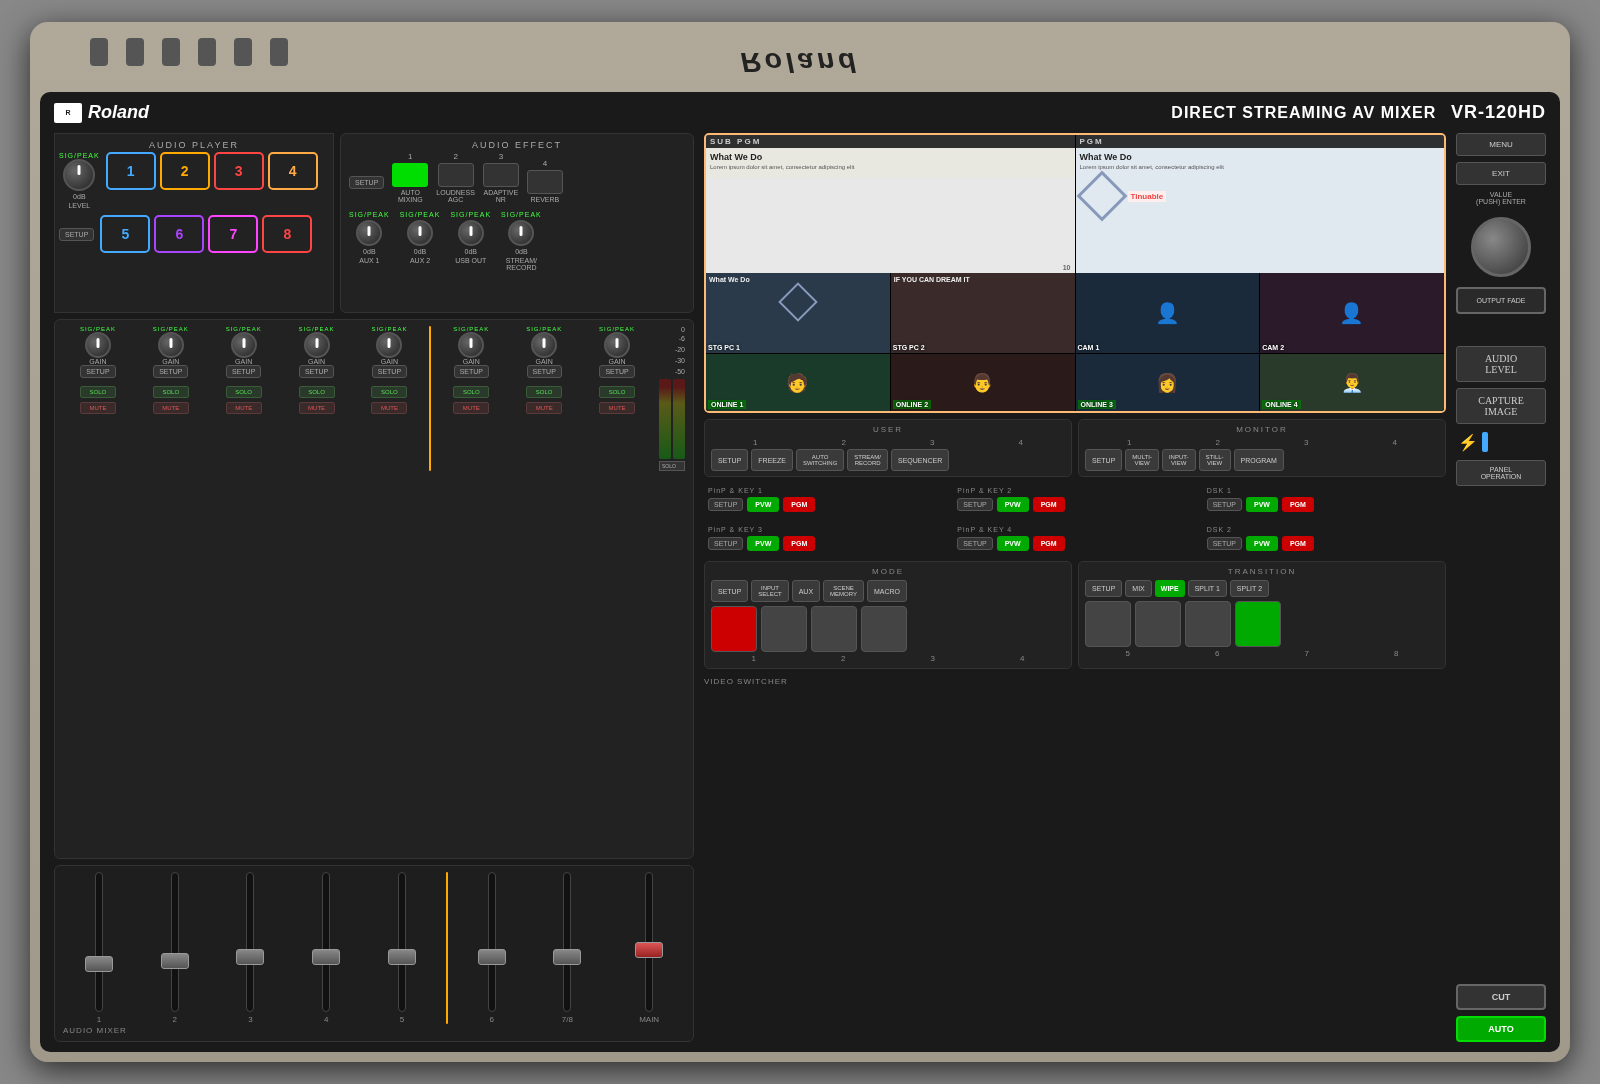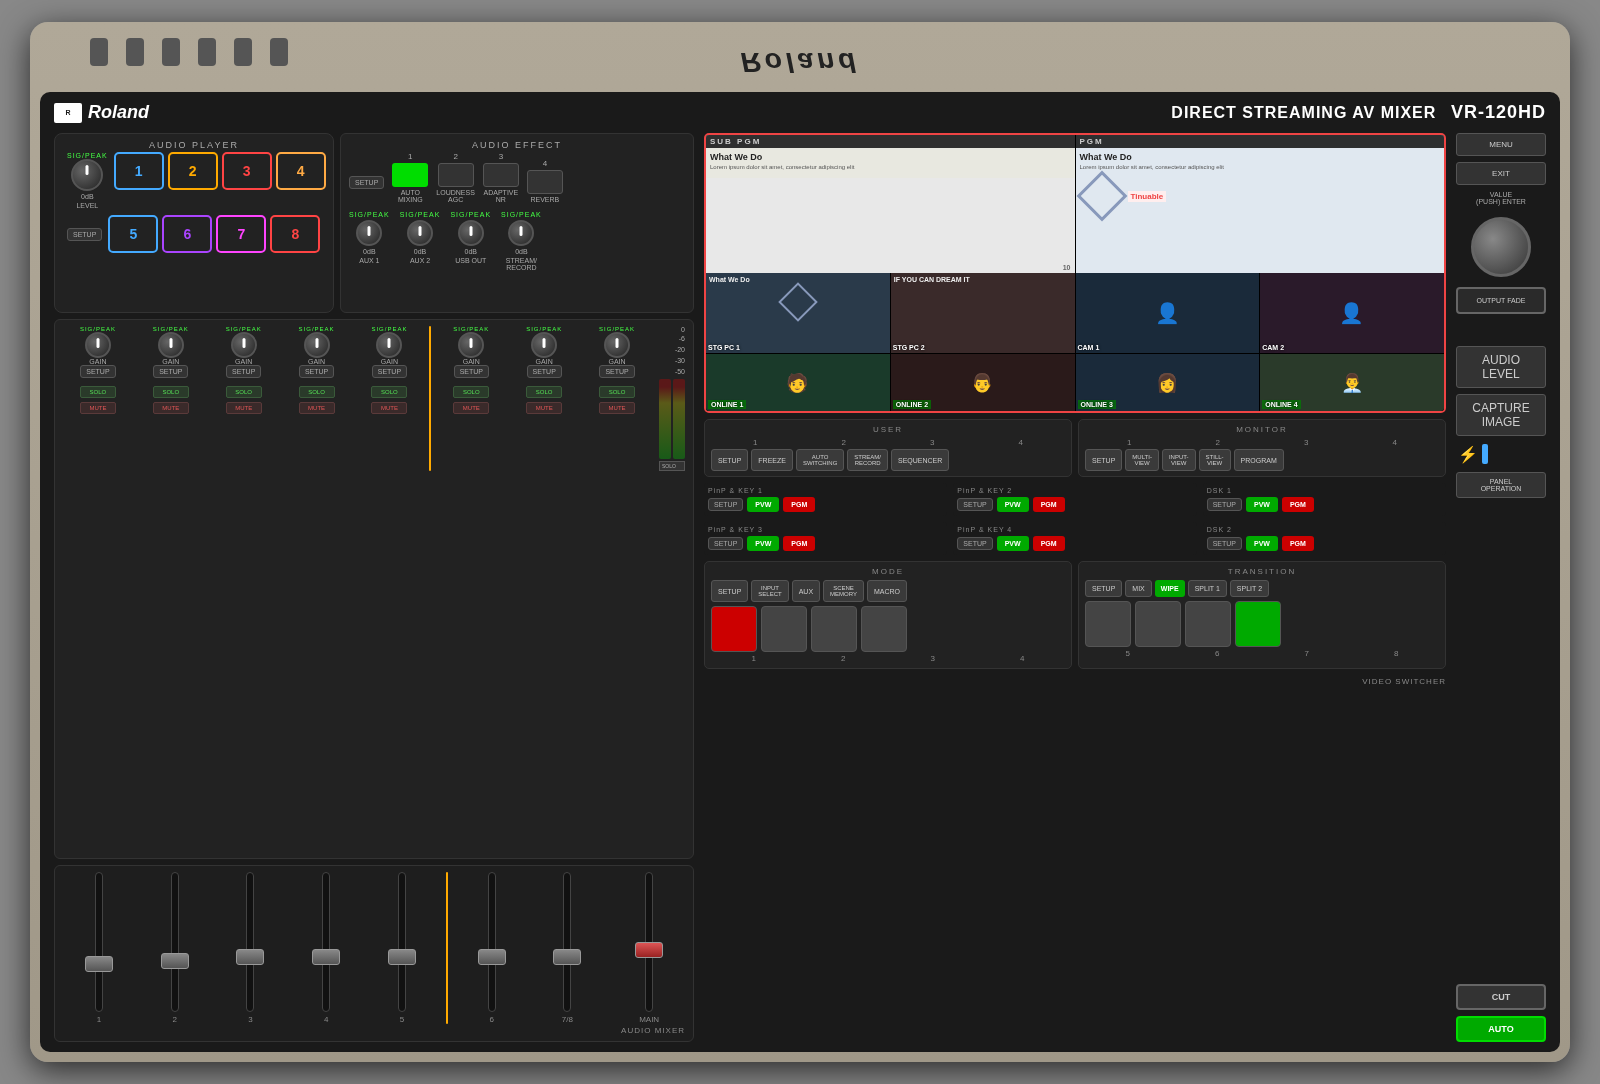--- a/index.html
+++ b/index.html
@@ -119,22 +119,22 @@
     .section-label {
       color: #aaa;
       font-size: 9px;
       letter-spacing: 2px;
       text-align: center;
       margin-bottom: 2px;
       text-transform: uppercase;
     }
     .audio-player-section {
       background: #222;
-      border-radius: 8px;
-      padding: 6px 12px;
+      border-radius: 0;
+      padding: 6px 4px;
       border: 1px solid #333;
     }
     .sig-peak-label {
       color: #4f4;
       font-size: 7px;
       letter-spacing: 1px;
     }
     .level-knob-group {
       display: flex;
       flex-direction: column;
@@ -302,21 +302,21 @@
       background: linear-gradient(180deg, #d55, #922);
     }
     .fader-num {
       color: #888;
       font-size: 8px;
       text-align: center;
     }
     .faders-bottom-label {
       color: #888;
       font-size: 8px;
-      text-align: right;
+      text-align: left;
       letter-spacing: 1px;
       margin-top: 2px;
     }
     
     .right-panel {
       flex: 1;
       display: flex;
       flex-direction: column;
       gap: 6px;
     }
@@ -441,24 +441,25 @@
       font-size: 7px;
       padding: 8px 4px;
       text-align: center;
       cursor: pointer;
     }
     .audio-level-btn {
       background: #333;
       border: 1px solid #555;
       border-radius: 3px;
       color: #ccc;
-      font-size: 12px;
+      font-size: 10px;
       padding: 6px 4px;
       text-align: center;
       cursor: pointer;
+      font-family: Liberation Serif, serif;
     }
     .cut-btn {
       background: #333;
       border: 2px solid #666;
       border-radius: 4px;
       color: #ccc;
       font-size: 9px;
       padding: 6px;
       text-align: center;
       cursor: pointer;
@@ -490,21 +491,21 @@
       text-align: center;
       cursor: pointer;
     }
     
     .monitor-big-screen {
       width: 100%;
       height: 280px;
       background: #000;
       border-radius: 5px;
       overflow: hidden;
-      border: 2px solid #ef4444;
+      border: 2px solid #fdba74;
     }
     .thumb-label {
       position: absolute;
       bottom: 2px;
       left: 2px;
       color: white;
       font-size: 7px;
       font-weight: 700;
       text-shadow: 0 0 3px #000;
     }

